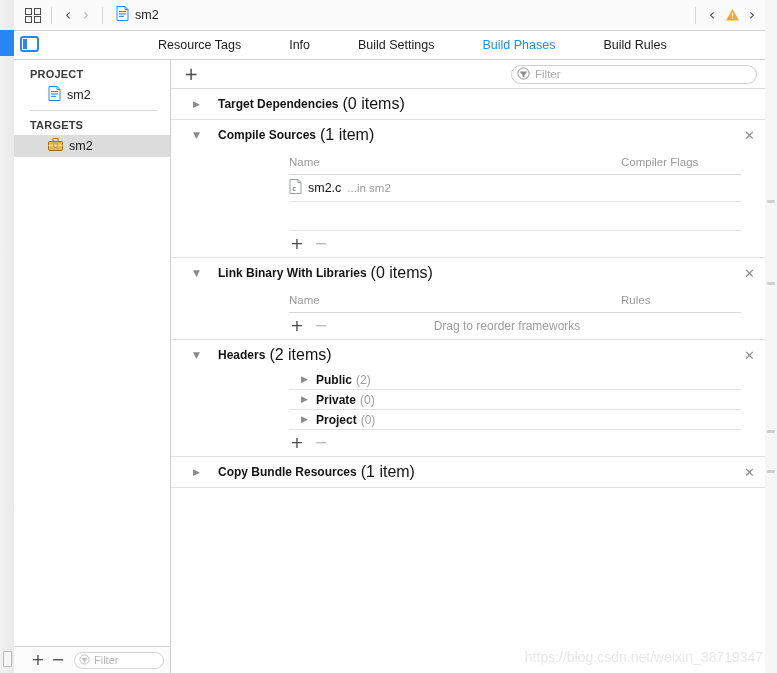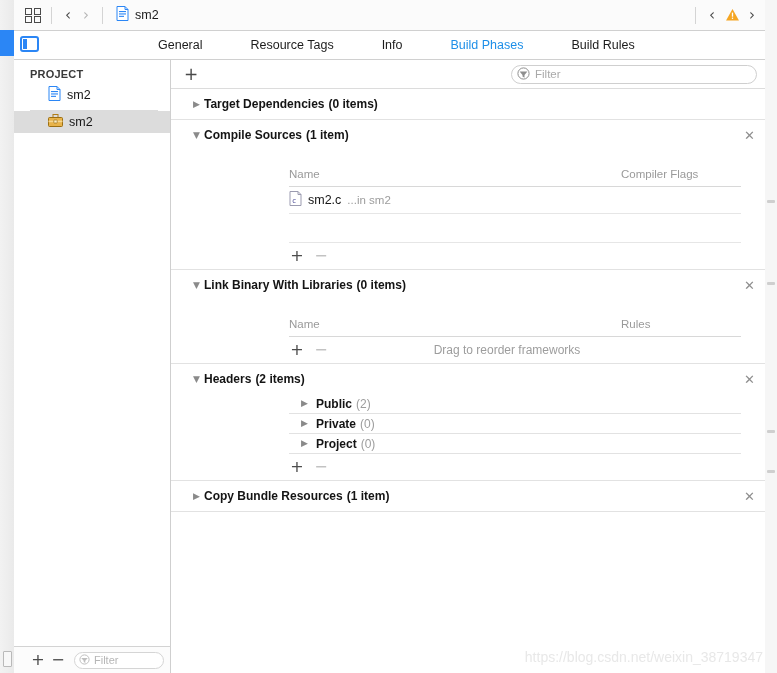--- a/index.html
+++ b/index.html
@@ -292,25 +292,25 @@
     font-size: 9px;
     color: #8a8a8a;
     font-family: "DejaVu Sans", sans-serif;
     line-height: 1;
     flex: none;
   }
   .phase-title {
     font-size: 12px;
     font-weight: bold;
     color: #141414;
-    margin-left: 0;
+    margin-left: 14px;
   }
   .phase-count {
-    font-size: 12px;
-    font-weight: bold;
+    font-size: 16px;
+    font-weight: normal;
     color: #141414;
     margin-left: 4px;
   }
   .close-x {
     margin-left: auto;
     font-size: 13px;
     color: #8e8e8e;
     font-family: "DejaVu Sans", sans-serif;
     line-height: 1;
     cursor: default;
@@ -319,21 +319,20 @@
     padding-left: 118px;
     padding-right: 24px;
   }
   .col-head {
     display: flex;
     align-items: center;
     height: 24px;
     font-size: 11.5px;
     color: #9a9a9a;
     border-bottom: 1px solid #d8d8d8;
-    margin-top: 12px;
   }
   .col-head .c-name { flex: 1; }
   .col-head .c-right { width: 120px; }
   .file-row {
     display: flex;
     align-items: center;
     height: 26px;
     gap: 6px;
     border-bottom: 1px solid #e6e6e6;
     font-size: 12.5px;
@@ -449,43 +448,44 @@
           <rect x="6.85" y="9.6" width="1.3" height="1.3" fill="#ffffff"></rect>
         </svg>
       </div>
       <div class="chev">›</div>
     </div>
   </div>
 
   <div class="tabbar">
     <div class="panel-toggle"></div>
     <div class="tabs">
-      <div class="tab">General</div>
       <div class="tab">Resource Tags</div>
       <div class="tab">Info</div>
+      <div class="tab">Build Settings</div>
       <div class="tab active">Build Phases</div>
       <div class="tab">Build Rules</div>
     </div>
   </div>
 
   <div class="sidebar">
     <div class="sb-head">PROJECT</div>
     <div class="sb-row">
       <span>
         <svg class="icon-doc" viewBox="0 0 13 15">
           <path d="M1 0.5h8l3 3v11h-11z" fill="#ffffff" stroke="#2b86f5" stroke-width="1"></path>
           <path d="M9 0.5v3h3" fill="none" stroke="#2b86f5" stroke-width="1"></path>
           <rect x="3" y="5" width="7" height="1.1" fill="#2b86f5"></rect>
           <rect x="3" y="7.4" width="7" height="1.1" fill="#2b86f5"></rect>
           <rect x="3" y="9.8" width="5" height="1.1" fill="#2b86f5"></rect>
         </svg>
       </span>
       <span>sm2</span>
     </div>
     <div class="sb-divider"></div>
+    <div class="sb-head">TARGETS</div>
     <div class="sb-row selected">
       <span>
         <svg width="15" height="13" viewBox="0 0 15 13">
           <rect x="5" y="0.5" width="5" height="3" fill="none" stroke="#b07d18" stroke-width="1"></rect>
           <rect x="0.5" y="3.5" width="14" height="9" rx="1" fill="#e8b34a" stroke="#9b6e12"></rect>
           <rect x="0.5" y="6.6" width="14" height="1.6" fill="#f5d692"></rect>
           <rect x="5.8" y="6" width="3.4" height="3" rx="0.5" fill="#fbeec9" stroke="#9b6e12" stroke-width="0.7"></rect>
         </svg>
       </span>
       <span>sm2</span>

